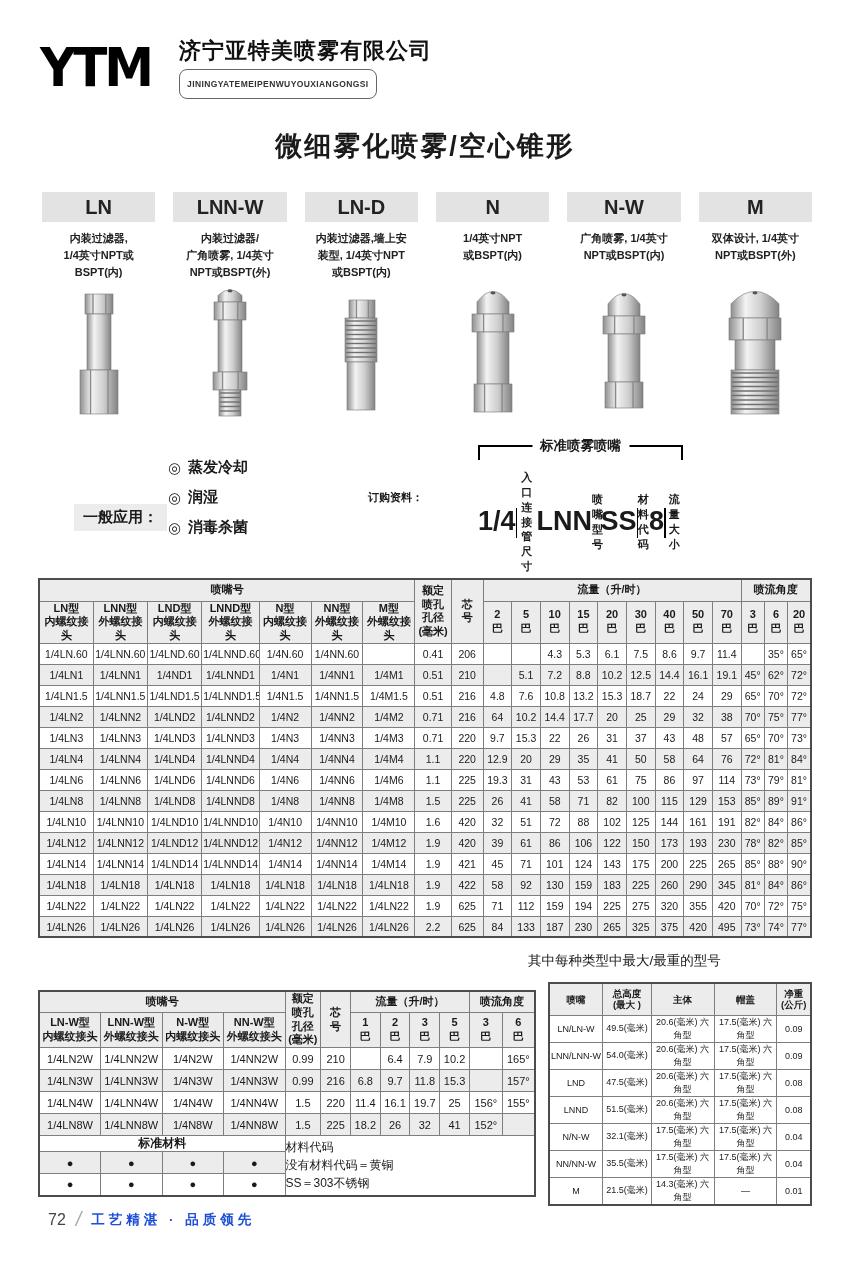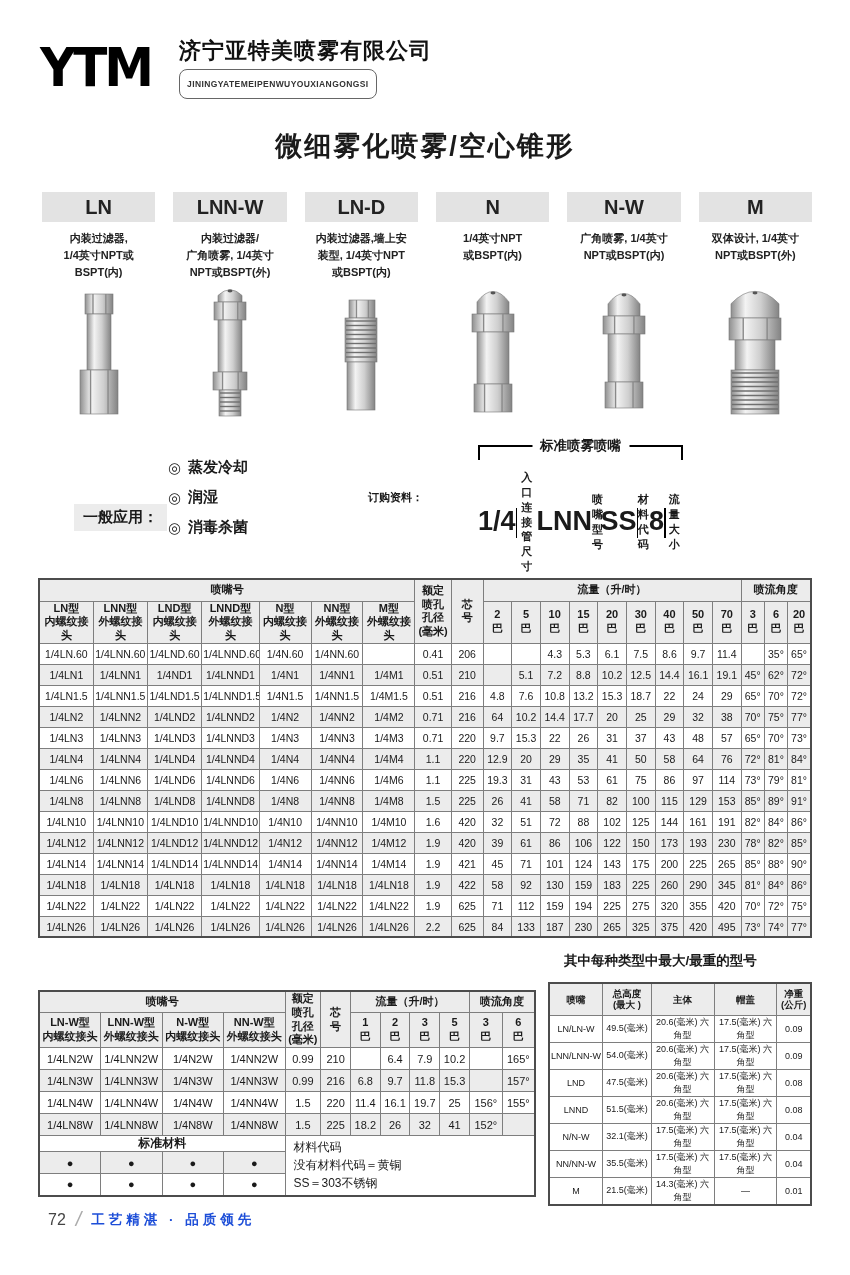--- a/index.html
+++ b/index.html
@@ -57,25 +57,25 @@
   thead th { background:#ececec; font-weight:bold; }
   tr.alt td { background:#ececec; }
   .main-tbl { position:absolute; top:578px; left:38px; width:774px; border:2px solid #4c4c4c; }
   .main-tbl th { font-size:11px; line-height:1.25; }
   .main-tbl thead tr:first-child th { height:22px; }
   .main-tbl tbody td { font-size:10.5px; height:21px; }
   .wa-tbl { position:absolute; top:990px; left:38px; width:498px; border:2px solid #4c4c4c; }
   .wa-tbl th { font-size:11px; line-height:1.25; }
   .wa-tbl thead tr:first-child th { height:21px; }
   .wa-tbl tbody td { font-size:11px; height:22px;text-align:center; }
-  .wa-tbl td.matnote { text-align:left; font-size:12px; line-height:1.5; padding:2px 8px;
+  .wa-tbl td.matnote { text-align:left; font-size:12px; line-height:1.5; padding:2px 0;
                        vertical-align:top; background:#fff; }
   .wa-tbl th.mat-h { font-size:12px; }
   .dot { font-size:11px; }
-  .max-title { position:absolute; top:952px; left:564px; font-size:13.5px; font-weight:bold; }
+  .max-title { position:absolute; top:952px; left:528px; font-size:13.5px; font-weight:normal; }
   .max-tbl { position:absolute; top:982px; left:548px; width:264px; border:2px solid #4c4c4c; }
   .max-tbl th { font-size:9.5px; line-height:1.2; height:32px; }
   .max-tbl td { font-size:9px; height:26.5px; }
 
   
   .footer { position:absolute; top:1208px; left:48px; display:flex; align-items:center; gap:10px; }
   .footer .pg { font-size:16px; color:#444; }
   .footer .sl { font-size:20px; color:#aaa; font-style:italic; font-weight:300; }
   .footer .slogan { font-size:13.5px; font-weight:bold; letter-spacing:4px; color:#1d4ed8; }
 </style>

